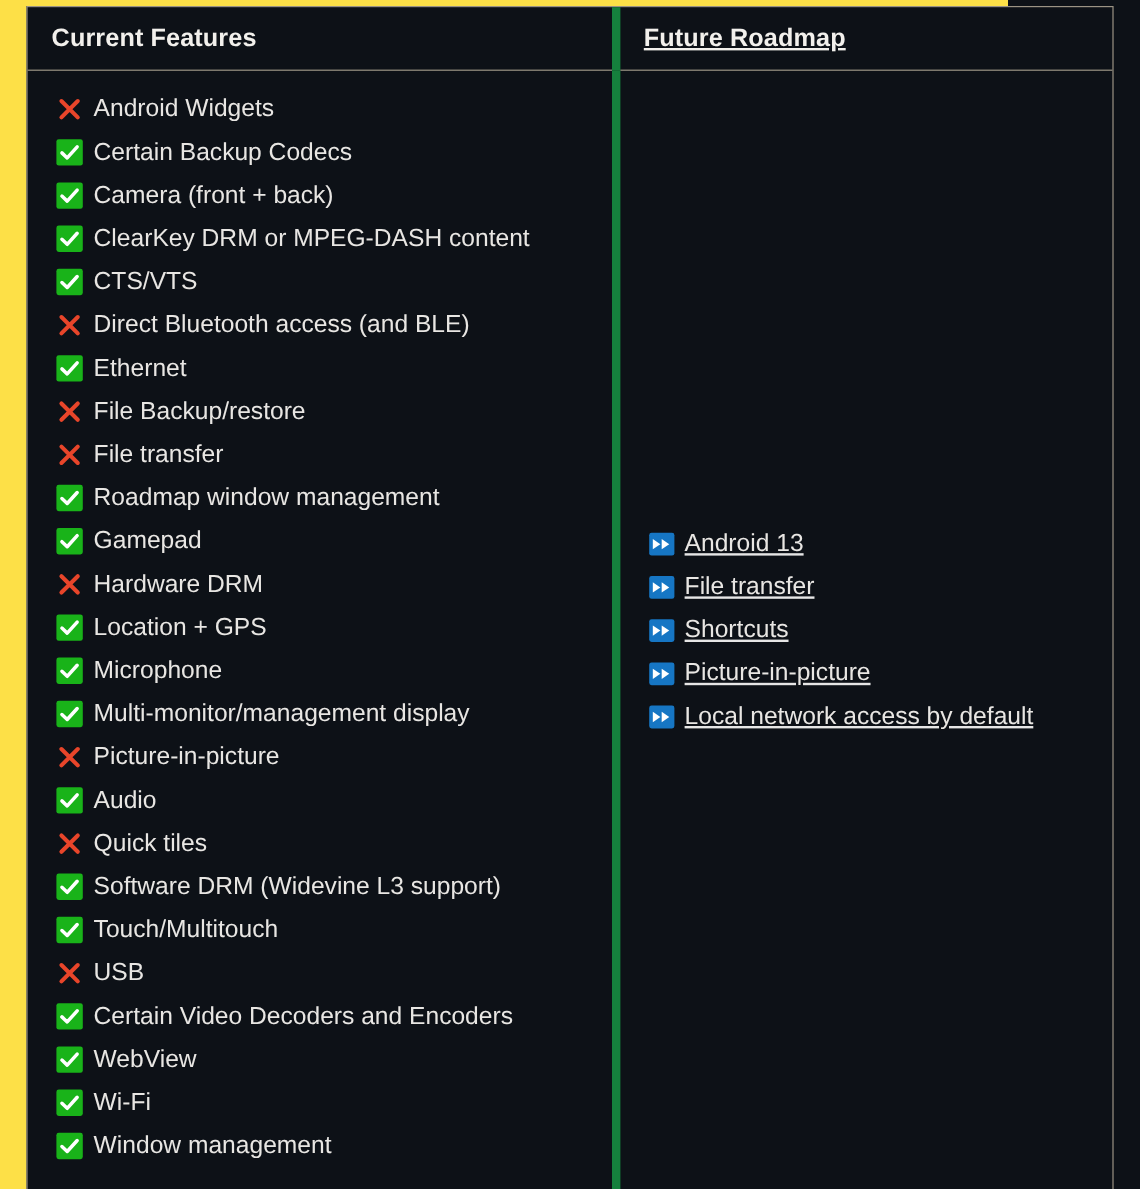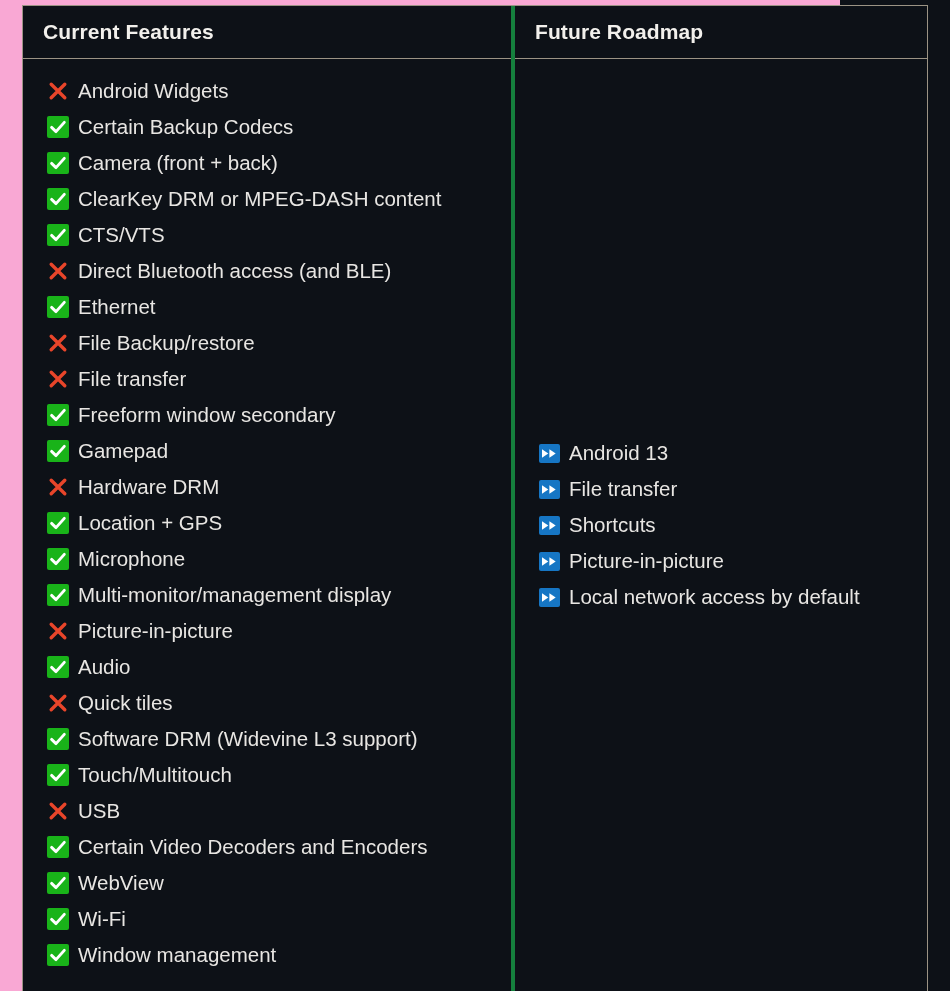--- a/index.html
+++ b/index.html
@@ -13,21 +13,21 @@
   body {
     font-family: "Liberation Sans", "DejaVu Sans", sans-serif;
     color: #e6e6e6;
     -webkit-font-smoothing: antialiased;
   }
 
   .page {
     position: relative;
     width: 840px;
     height: 991px;
-    background: #f9a8d4;
+    background: #fde047;
   }
 
   .table-wrap {
     position: absolute;
     left: 22px;
     top: 5px;
     width: 906px;
     border: 1px solid #9b9384;
     box-sizing: border-box;
     background: #0d1117;
@@ -47,21 +47,22 @@
     font-size: 21px;
     font-weight: bold;
     color: #f2f0ec;
     padding: 14px 0 14px 20px;
     border-bottom: 1px solid #9b9384;
     vertical-align: middle;
     letter-spacing: 0.1px;
   }
   .table th.col-divider,
   .table td.col-divider {
-    border-left: 4px solid #15803d;
+    border-left: 7px solid #15803d;
+    text-decoration: underline;
   }
 
   .table td {
     vertical-align: top;
     padding: 0;
   }
 
   .cell-inner {
     padding: 10px 0 14px 20px;
   }
@@ -215,21 +216,21 @@
                       </svg>
                     </span>
                     <span>File transfer</span>
                   </li>
                   <li>
                     <span class="icon icon-check">
                       <svg width="22" height="22" viewBox="0 0 22 22" aria-hidden="true">
                         <path d="M4.6 11.4 L9 15.6 L17.3 6.4" fill="none" stroke="#ffffff" stroke-width="2.9" stroke-linecap="round" stroke-linejoin="round"></path>
                       </svg>
                     </span>
-                    <span>Freeform window secondary</span>
+                    <span>Roadmap window management</span>
                   </li>
                   <li>
                     <span class="icon icon-check">
                       <svg width="22" height="22" viewBox="0 0 22 22" aria-hidden="true">
                         <path d="M4.6 11.4 L9 15.6 L17.3 6.4" fill="none" stroke="#ffffff" stroke-width="2.9" stroke-linecap="round" stroke-linejoin="round"></path>
                       </svg>
                     </span>
                     <span>Gamepad</span>
                   </li>
                   <li>

